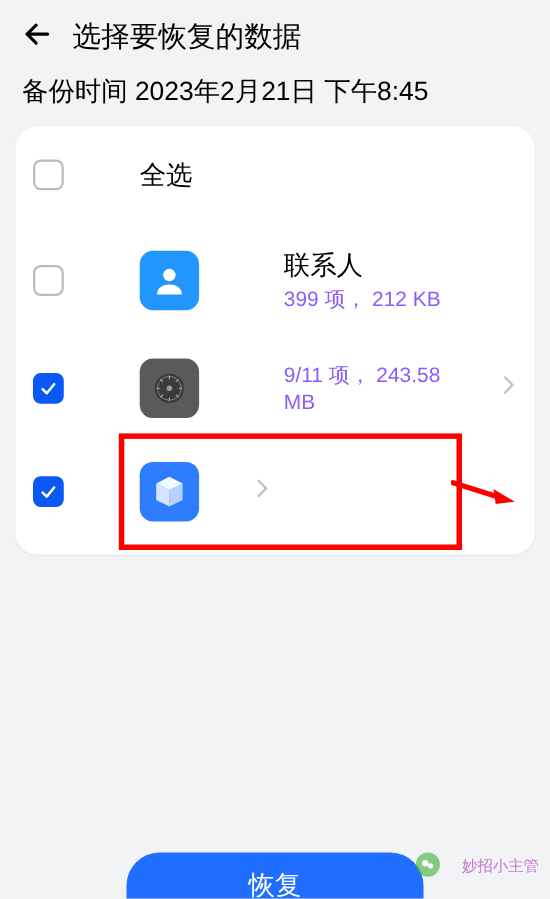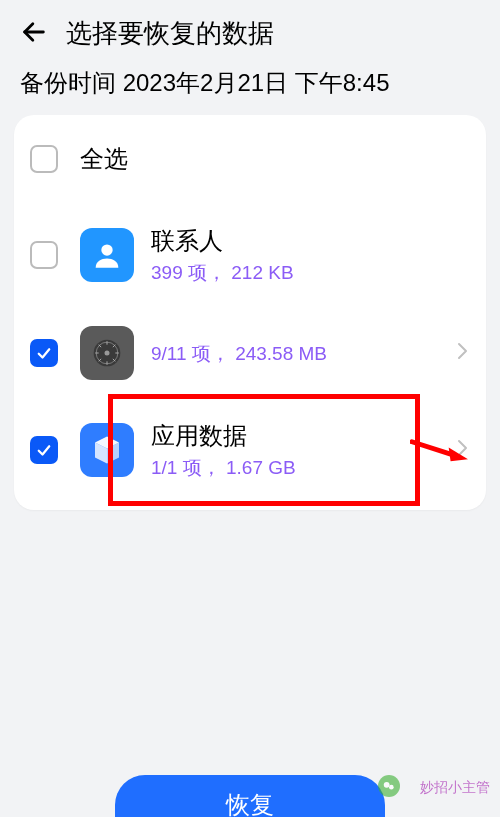--- a/index.html
+++ b/index.html
@@ -30,20 +30,21 @@
     border-radius: 20px;
     margin: 0 14px;
     padding: 10px 0 10px 0;
     box-shadow: 0 1px 2px rgba(0,0,0,0.04);
   }
   .row {
     display: flex;
     align-items: center;
     padding: 18px 16px;
     position: relative;
+    gap: 47px;
   }
   .row.select-all { padding-bottom: 30px; }
   .row.data-row { padding: 20px 16px; }
   .checkbox {
     width: 28px;
     height: 28px;
     border: 2px solid #bbb;
     border-radius: 7px;
     flex-shrink: 0;
     display: flex;
@@ -64,21 +65,21 @@
     flex-shrink: 0;
     display:flex;
     align-items:center;
     justify-content:center;
   }
   .select-all-label {
     margin-left: 22px;
     font-size: 24px;
   }
   .texts {
-    margin-left: 17px;
+    margin-left: 30px;
     flex: 1;
     min-width: 0;
   }
   .item-title { font-size: 24px; color:#000; }
   .item-sub { font-size: 19px; color:#8b5cf6; margin-top:4px; line-height:1.3; }
   .chevron {
     width: 14px; height: 24px;
     flex-shrink:0;
     margin-left:4px;
   }
@@ -220,24 +221,20 @@
           <polyline points="5,13 10,18 19,7"></polyline>
         </svg>
     </span>
     <span class="icon-slot icon-appdata">
       <svg width="36" height="36" viewBox="0 0 48 48" fill="#fff">
         <path d="M24 6 L40 14 L24 22 L8 14 Z" opacity="0.95"></path>
         <path d="M8 14 L8 34 L24 42 L24 22 Z" opacity="0.8"></path>
         <path d="M40 14 L40 34 L24 42 L24 22 Z" opacity="0.65"></path>
       </svg>
     </span>
-    <div class="texts">
-      <div class="item-title">应用数据</div>
-      <div class="item-sub">1/1 项， 1.67 GB</div>
-    </div>
     <span>
       <svg class="chevron" viewBox="0 0 12 24" fill="none" stroke="#c0c0c0" stroke-width="2" stroke-linecap="round" stroke-linejoin="round">
           <polyline points="2,5 9,12 2,19"></polyline>
         </svg>
     </span>
     <div class="highlight-box"></div>
     <span class="arrow-overlay">
       <svg viewBox="0 0 60 28">
         <defs></defs>
         <line x1="2" y1="6" x2="46" y2="20" stroke="#ff0000" stroke-width="5" stroke-linecap="round"></line>

